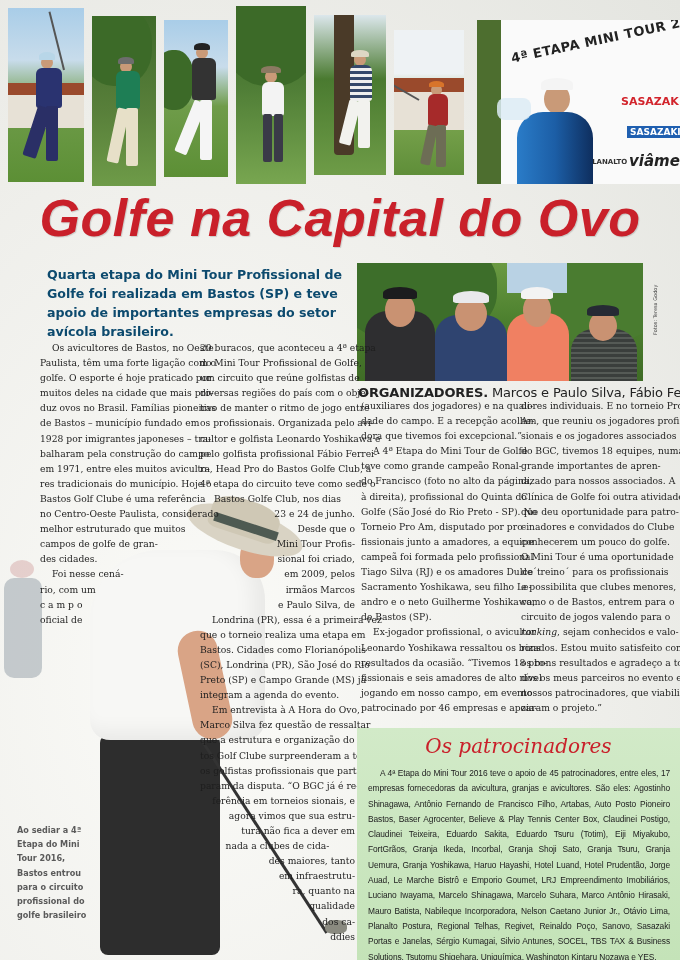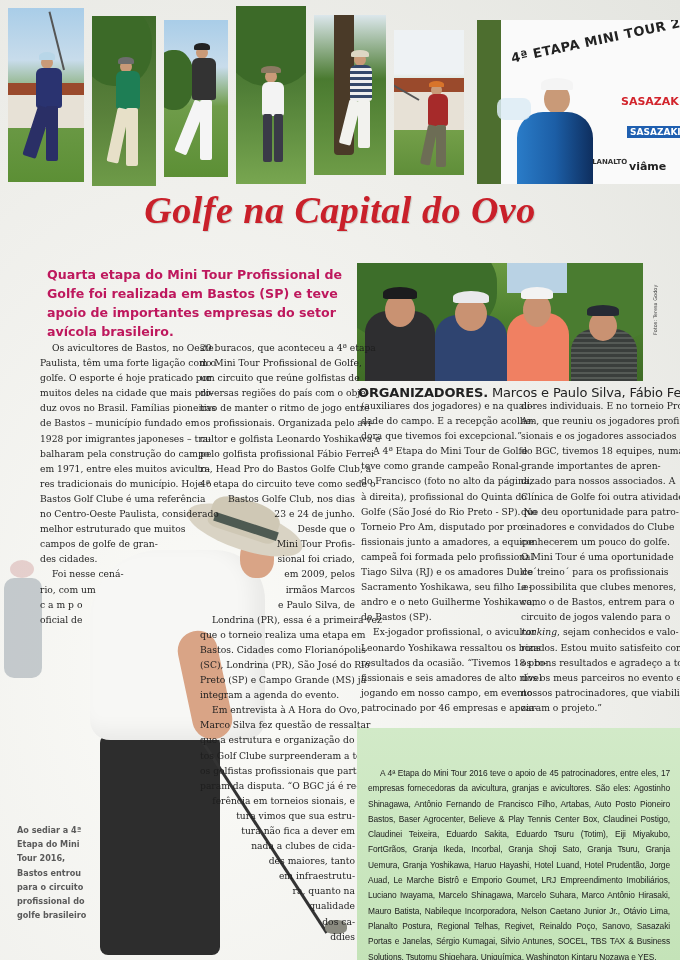--- a/index.html
+++ b/index.html
@@ -29,30 +29,30 @@
   .photo .club { position: absolute; width: 2px; background: #555; transform-origin: bottom center; }
 
   .photo-champion { background: linear-gradient(90deg, #4d6e2f 0%, #4d6e2f 12%, #fafafa 12%); }
   .sign-banner { position: absolute; font-family: "DejaVu Sans", sans-serif; font-weight: bold; color: #222;
     transform: rotate(-12deg); font-size: 13px; letter-spacing: 0.5px; white-space: nowrap; }
   .sponsor-logo { position: absolute; font-family: "DejaVu Sans", sans-serif; font-weight: bold; font-size: 9px; white-space: nowrap; }
 
   
   .main-title {
     position: absolute; left: 0; width: 680px; top: 188px; text-align: center;
-    font-family: Liberation Serif, serif; font-style: italic;
-    color: #c9202a; font-size: 38px; letter-spacing: 0.5px;
+    font-family: Liberation Sans, sans-serif; font-style: italic;
+    color: #c9202a; font-size: 52px; letter-spacing: 0.5px;
     text-shadow: 1px 1px 1px rgba(0,0,0,0.15);
   }
 
   
   .lead {
     position: absolute; left: 47px; top: 265px; width: 300px;
     font-family: "DejaVu Sans", sans-serif; font-weight: bold;
-    font-size: 12.6px; line-height: 19px; color: #be185d;
+    font-size: 12.6px; line-height: 19px; color: #0c4a6e;
   }
 
   
   .org-photo {
     position: absolute; left: 357px; top: 263px; width: 286px; height: 118px; overflow: hidden;
     background: linear-gradient(#6a9a42 0%, #4c7f2e 50%, #3f6c26 100%);
   }
   .person { position: absolute; bottom: 0; }
   .person .torso { position: absolute; bottom: 0; border-radius: 22px 22px 0 0; }
   .person .face { position: absolute; border-radius: 50%; background: #c99272; }
@@ -174,21 +174,21 @@
   <div class="legs" style="left:30px;top:95px;width:10px;height:40px;background:#6d6d55;transform:rotate(12deg);"></div>
   <div class="legs" style="left:42px;top:95px;width:10px;height:42px;background:#6d6d55;"></div>
   <div class="club" style="left:24px;top:40px;height:30px;transform:rotate(-60deg);"></div>
 </div>
 
 <div class="photo photo-champion" style="left:477px;top:20px;width:203px;height:164px;">
   <div class="sign-banner" style="left:32px;top:10px;">4ª ETAPA MINI TOUR 2016</div>
   <div class="sponsor-logo" style="left:144px;top:75px;color:#d2242c;font-size:11px;">SASAZAKI</div>
   <div class="sponsor-logo" style="left:150px;top:106px;color:#fff;background:#1f5fb0;padding:1px 3px;">SASAZAKI</div>
   <div class="sponsor-logo" style="left:110px;top:138px;color:#333;font-size:7px;">PLANALTO</div>
-  <div class="sponsor-logo" style="left:152px;top:140px;color:#222;font-size:11px;">viâme</div>
+  <div class="sponsor-logo" style="left:152px;top:132px;color:#222;font-style:italic;font-size:15px;">viâme</div>
   <div class="head" style="left:67px;top:64px;width:26px;height:30px;"></div>
   <div class="hat" style="left:64px;top:58px;width:32px;height:12px;background:#f4f4f4;"></div>
   <div class="body-shirt" style="left:40px;top:92px;width:76px;height:72px;background:linear-gradient(90deg,#2a7cc8,#1c5ea6 50%,#0e2e5e);border-radius:26px 26px 0 0;"></div>
   <div class="body-shirt" style="left:20px;top:78px;width:34px;height:22px;background:rgba(220,235,245,0.85);border-radius:8px;"></div>
 </div>
 
 <h1 class="main-title" style="margin:0;">Golfe na Capital do Ovo</h1>
 
 <div class="bg-spectator">
   <div style="position:absolute;left:10px;top:0;width:24px;height:18px;border-radius:50%;background:#c98a8a;"></div>
@@ -267,44 +267,44 @@
     <span class="line">20 buracos, que aconteceu a 4ª etapa</span>
     <span class="line">do Mini Tour Profissional de Golfe,</span>
     <span class="line">um circuito que reúne golfistas de</span>
     <span class="line">diversas regiões do país com o obje-</span>
     <span class="line">tivo de manter o ritmo de jogo entre</span>
     <span class="line">os profissionais. Organizada pelo avi-</span>
     <span class="line">cultor e golfista Leonardo Yoshikawa e</span>
     <span class="line">pelo golfista profissional Fábio Ferrei-</span>
     <span class="line">ra, Head Pro do Bastos Golfe Club, a</span>
     <span class="line">4ª etapa do circuito teve como sede o</span>
-    <span class="line" style="text-align: right;">Bastos Golfe Club, nos dias</span>
+    <span class="line" style="text-align: center;">Bastos Golfe Club, nos dias</span>
     <span class="line" style="text-align: right;">23 e 24 de junho.</span>
     <span class="line" style="text-align: right;">Desde que o</span>
     <span class="line" style="text-align: right;">Mini Tour Profis-</span>
     <span class="line" style="text-align: right;">sional foi criado,</span>
     <span class="line" style="text-align: right;">em 2009, pelos</span>
     <span class="line" style="text-align: right;">irmãos Marcos</span>
     <span class="line" style="text-align: right;">e Paulo Silva, de</span>
     <span class="line" style="text-indent: 12px;">Londrina (PR), essa é a primeira vez</span>
     <span class="line">que o torneio realiza uma etapa em</span>
     <span class="line">Bastos. Cidades como Florianópolis</span>
     <span class="line">(SC), Londrina (PR), São José do Rio</span>
     <span class="line">Preto (SP) e Campo Grande (MS) já</span>
     <span class="line">integram a agenda do evento.</span>
     <span class="line" style="text-indent: 12px;">Em entrevista à A Hora do Ovo,</span>
     <span class="line">Marco Silva fez questão de ressaltar</span>
     <span class="line">que a estrutura e organização do Bas-</span>
     <span class="line">tos Golf Clube surpreenderam a todos</span>
     <span class="line">os golfistas profissionais que partici-</span>
     <span class="line" style="text-align: right;">param da disputa. “O BGC já é re-</span>
     <span class="line" style="text-align: right;">ferência em torneios sionais, e</span>
-    <span class="line" style="text-align: right;">tura vimos que sua estru-</span>
+    <span class="line" style="text-align: right;">agora vimos que sua estru-</span>
     <span class="line" style="text-align: right;">tura não fica a dever em</span>
-    <span class="line" style="text-align: right;">nada a clubes de cida-</span>
+    <span class="line" style="text-align: center;">nada a clubes de cida-</span>
     <span class="line" style="text-align: right;">des maiores, tanto</span>
     <span class="line" style="text-align: right;">em infraestrutu-</span>
     <span class="line" style="text-align: right;">ra, quanto na</span>
     <span class="line" style="text-align: right;">qualidade</span>
     <span class="line" style="text-align: right;">dos ca-</span>
     <span class="line" style="text-align: right;">ddies</span>
   </div>
 <div class="col col3" id="col3">
     <span class="line">(auxiliares dos jogadores) e na quali-</span>
     <span class="line">dade do campo. E a recepção acolhe-</span>
@@ -348,14 +348,15 @@
     <span class="line">rizados. Estou muito satisfeito com</span>
     <span class="line">os bons resultados e agradeço a to-</span>
     <span class="line">dos os meus parceiros no evento e</span>
     <span class="line">nossos patrocinadores, que viabili-</span>
     <span class="line">zaram o projeto.”</span>
   </div>
 
 <div class="pullquote">Ao sediar a 4ª Etapa do Mini Tour 2016, Bastos entrou para o circuito profissional do golfe brasileiro</div>
 
 <div class="sponsors-box">
+  <div class="sponsors-title">Os patrocinadores</div>
   <p class="sponsors-text" style="margin:0;">A 4ª Etapa do Mini Tour 2016 teve o apoio de 45 patrocinadores, entre eles, 17 empresas fornecedoras da avicultura, granjas e avicultores. São eles: Agostinho Shinagawa, Antônio Fernando de Francisco Filho, Artabas, Auto Posto Pioneiro Bastos, Baser Agrocenter, Believe &amp; Play Tennis Center Box, Claudinei Postigo, Claudinei Teixeira, Eduardo Sakita, Eduardo Tsuru (Totim), Eiji Miyakubo, FortGrãos, Granja Ikeda, Incorbal, Granja Shoji Sato, Granja Tsuru, Granja Uemura, Granja Yoshikawa, Haruo Hayashi, Hotel Luand, Hotel Prudentão, Jorge Auad, Le Marche Bistrô e Emporio Goumet, LRJ Empreendimento Imobiliários, Luciano Iwayama, Marcelo Shinagawa, Marcelo Suhara, Marco Antônio Hirasaki, Mauro Batista, Nabileque Incorporadora, Nelson Caetano Junior Jr., Otávio Lima, Planalto Postura, Regional Telhas, Regivet, Reinaldo Poço, Sanovo, Sasazaki Portas e Janelas, Sérgio Kumagai, Silvio Antunes, SOCEL, TBS TAX &amp; Business Solutions, Tsutomu Shigehara, Uniquímica, Washington Kintaru Nozawa e YES.</p>
 </div>
 
 </body></html>

